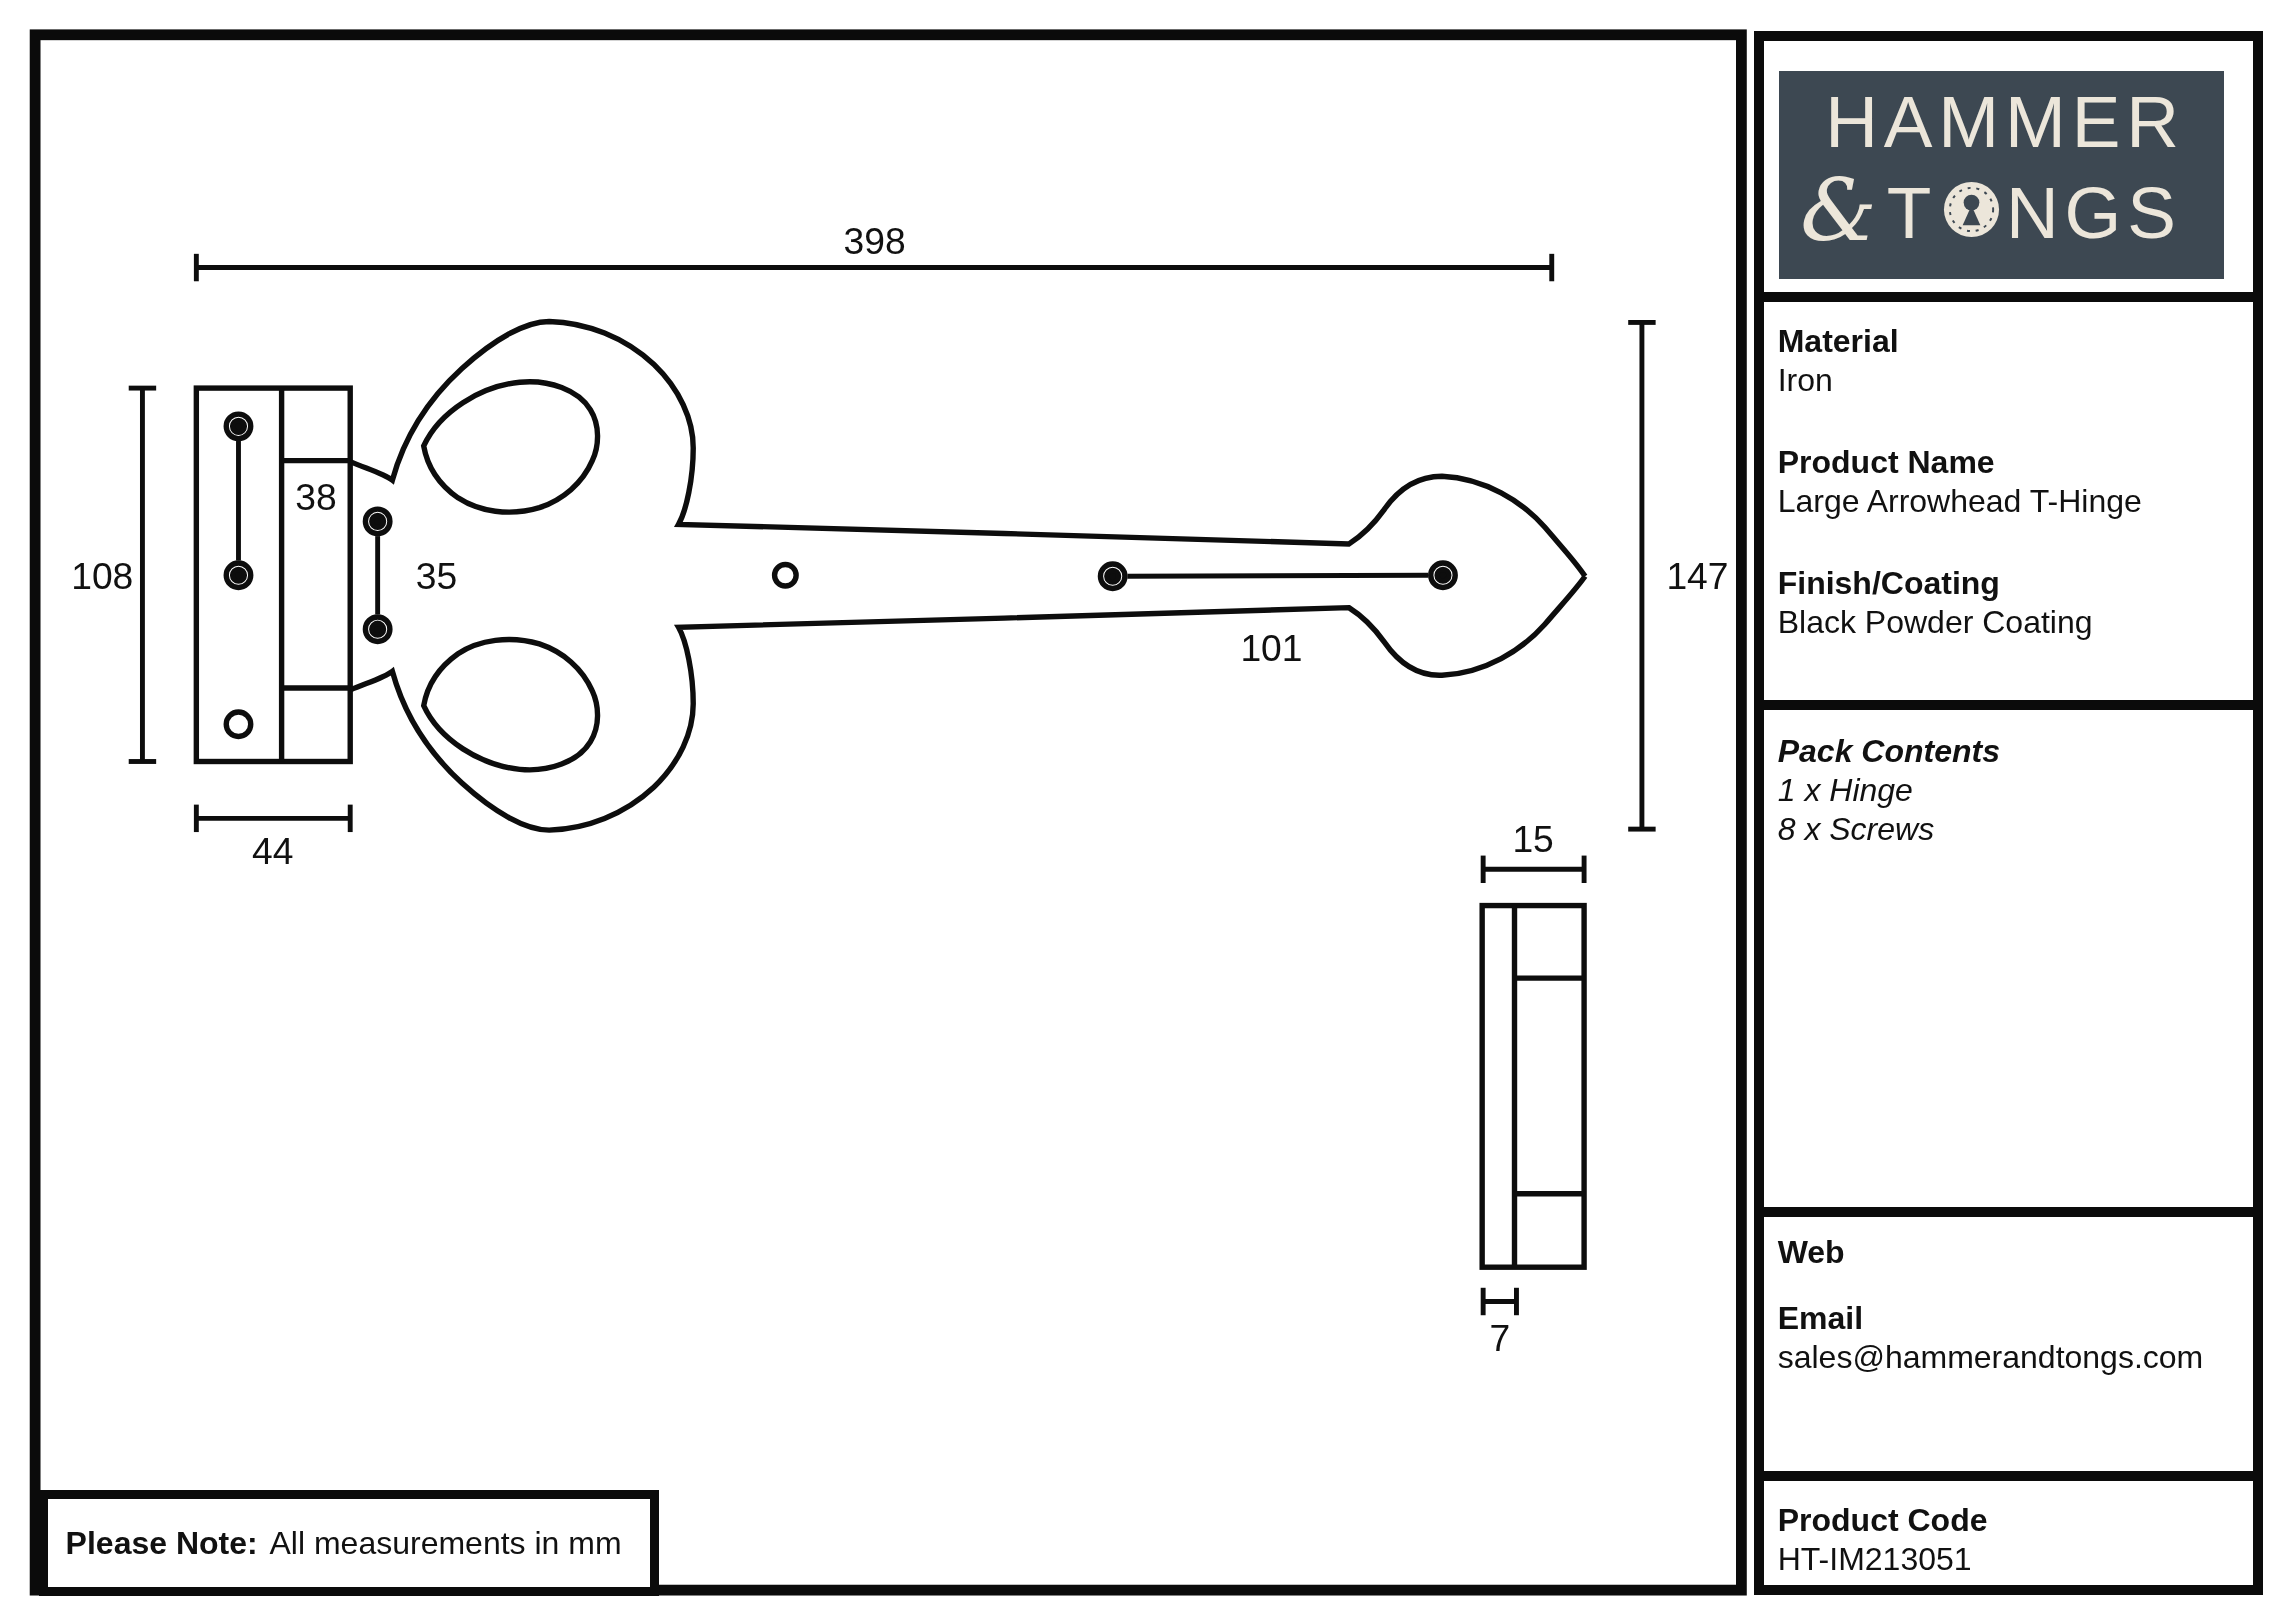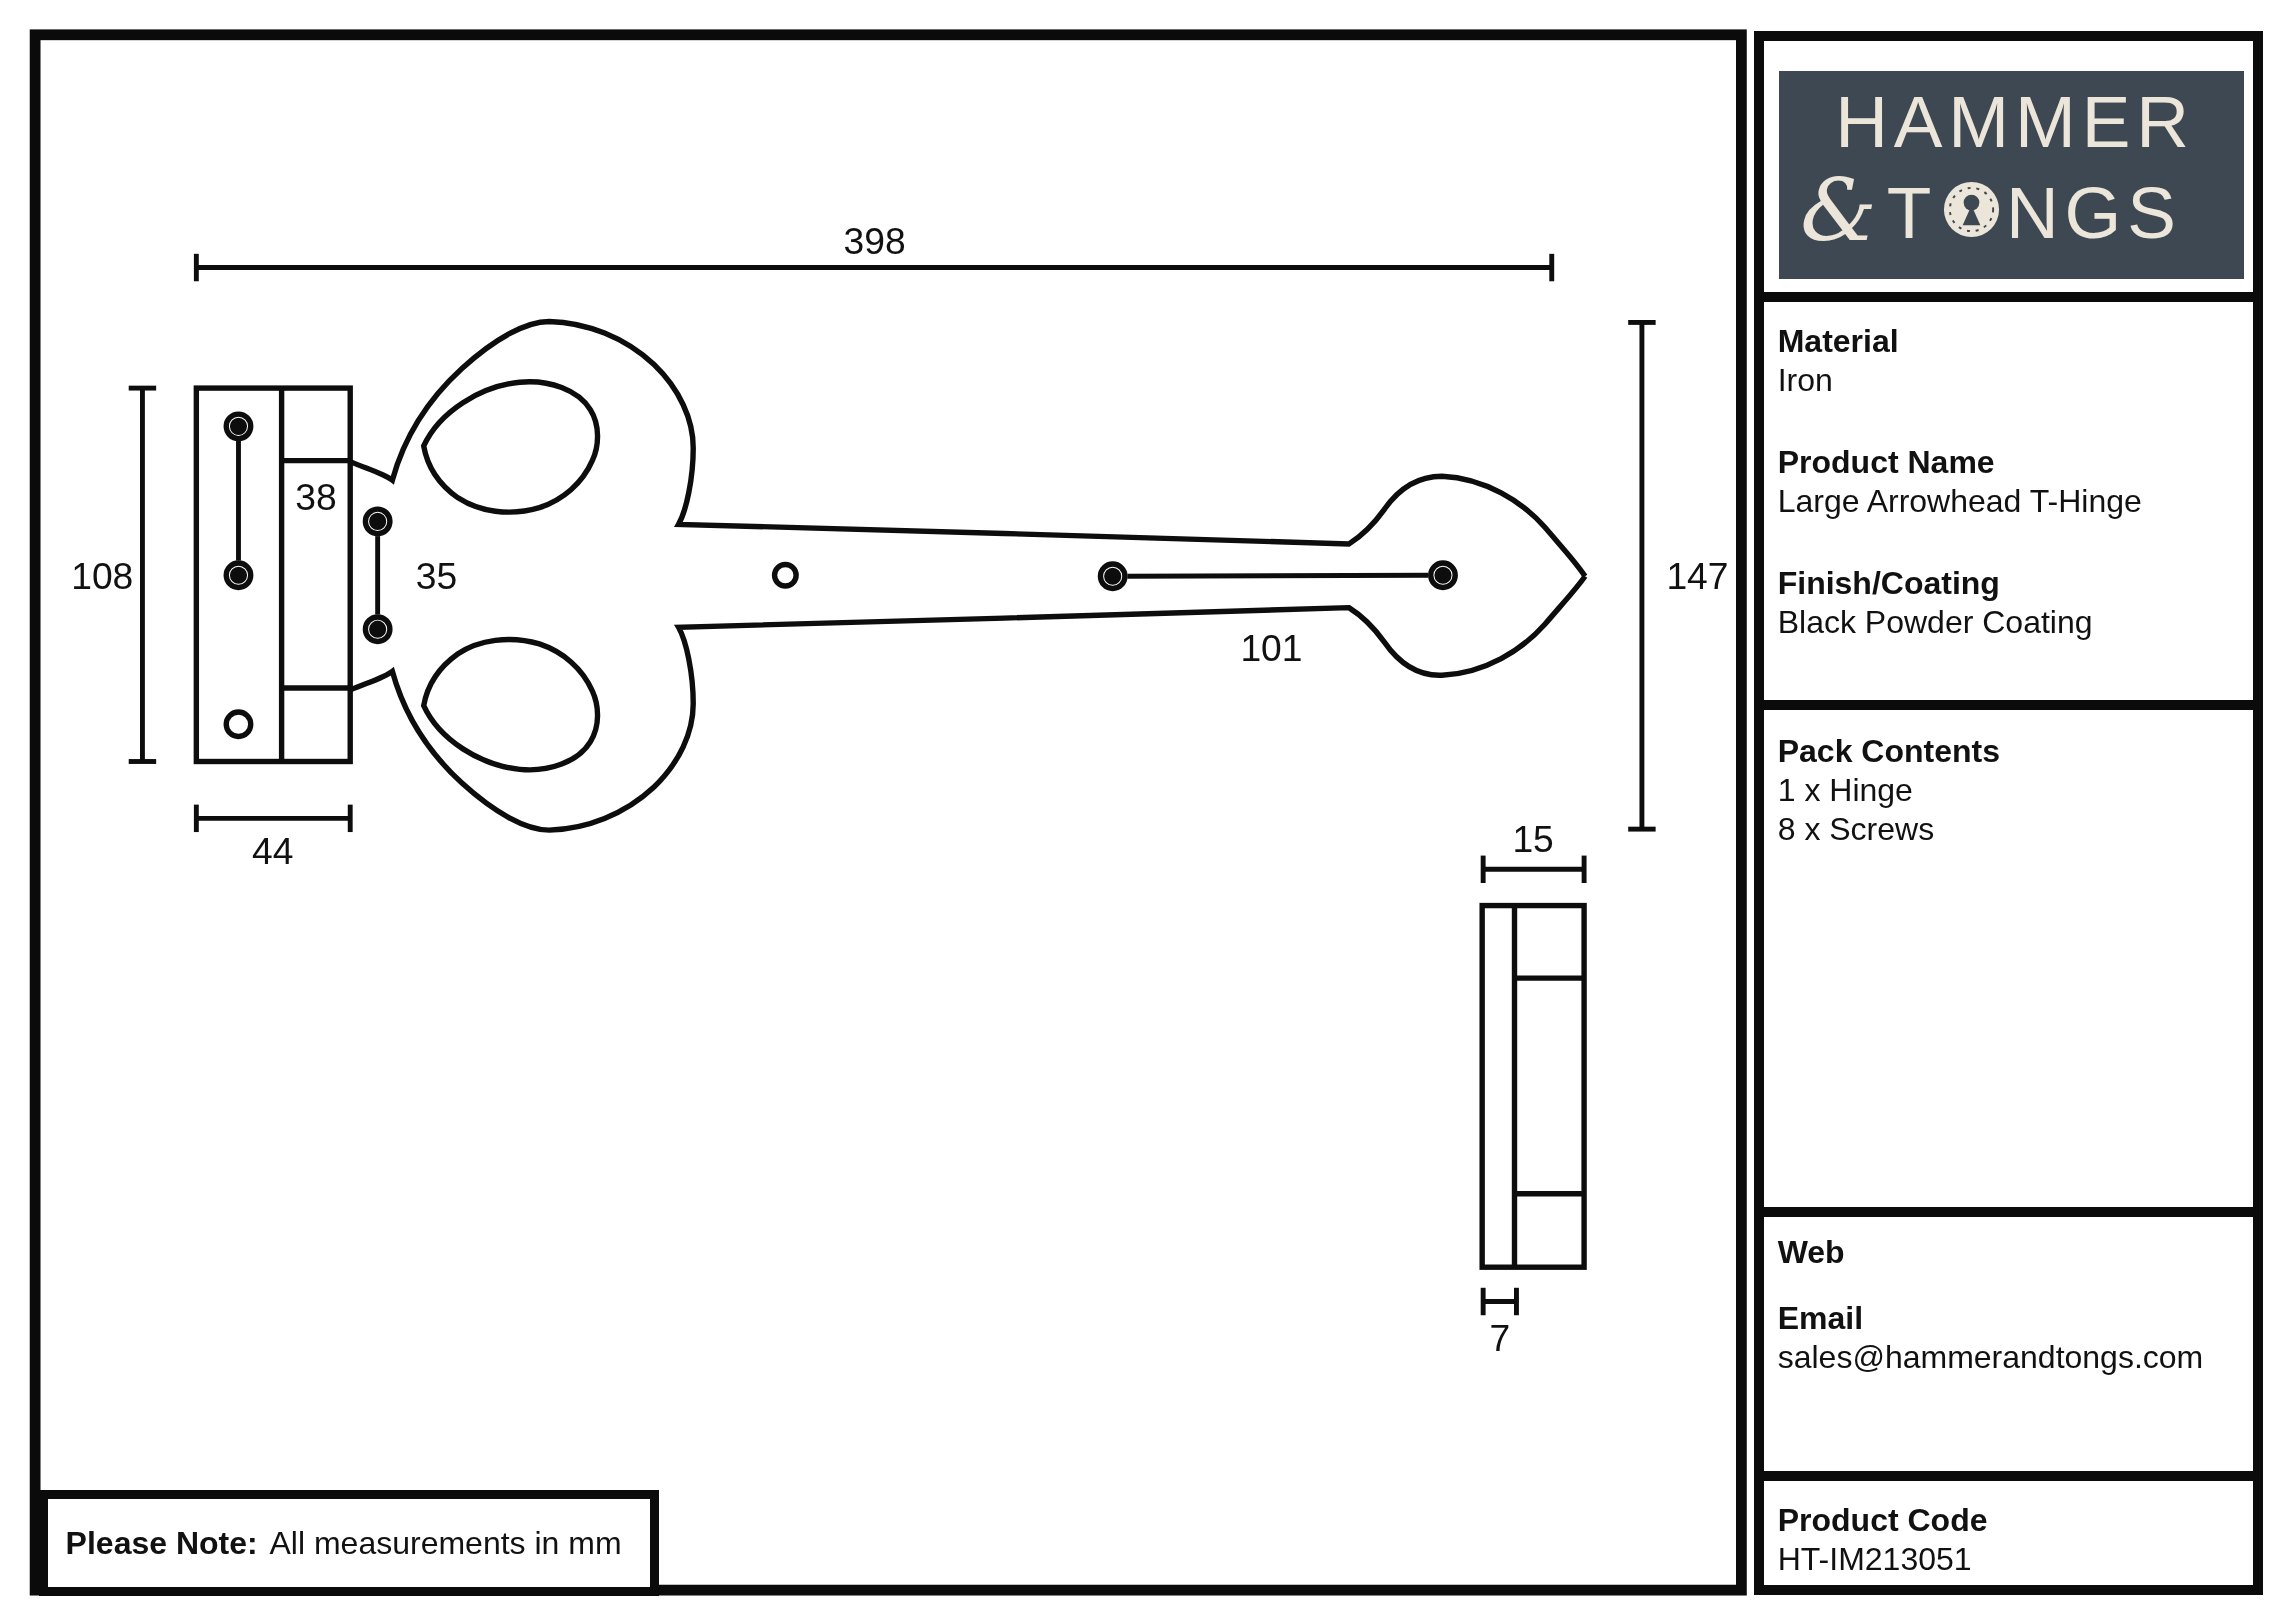--- a/index.html
+++ b/index.html
@@ -9,21 +9,21 @@
     position:relative;overflow:hidden;
   }
   .page{position:relative;width:2293px;height:1621px;}
   svg text{font-family:"Liberation Sans",sans-serif;}
 
   
   .box{position:absolute;left:1754px;width:509px;border:10.8px solid #0b0b0b;
        background:#fff;box-sizing:border-box;}
   #logo-box{top:31px;height:272px;}
   #panel-product{top:292px;height:419px;padding:19.6px 9.8px 0 13.7px;}
-  #panel-pack{top:700px;height:518px;padding:21.6px 9.8px 0 13.7px;}
+  #panel-pack{top:700px;height:518px;padding:21.6px 9.8px 0 13.7px;font-style:italic;}
   #panel-contact{top:1207px;height:275px;padding:15.7px 9.8px 0 13.7px;}
   #panel-code{top:1471px;height:124px;padding:19.6px 9.8px 0 13.7px;}
 
   .ph{font-weight:bold;font-size:32px;line-height:39px;}
   .pv{font-size:32px;line-height:39px;}
   .pgroup{margin-bottom:43px;}
   #panel-contact .pgroup{margin-bottom:27.4px;}
   #panel-pack .pgroup{margin-bottom:0;}
 
   
@@ -178,21 +178,21 @@
       <text x="1530" y="1379" text-anchor="middle">7</text>
     </g>
   </svg>
 
   <div class="note-box">
     <b>Please Note:</b>
     <span>All measurements in mm</span>
   </div>
 
   <div class="box" id="logo-box">
-    <div class="logo-mark" style="background:#3d4852;color:#ece6da;padding-left:20px;">
+    <div class="logo-mark" style="background:#3d4852;color:#ece6da;">
       <div class="logo-line1">HAMMER</div>
       <div class="logo-line2">
         <span class="logo-amp">&amp;</span>
         <span>T</span>
         <span class="keyhole-wrap">
           <svg width="61" height="61" viewBox="0 0 62 62">
             <circle cx="31" cy="31" r="28" fill="#ece6da"></circle>
             <circle cx="31" cy="31" r="22" fill="none" stroke="#3d4852" stroke-width="2" stroke-dasharray="3 6"></circle>
             <circle cx="31" cy="24" r="8" fill="#3d4852"></circle>
             <path d="M31,27 L40,47 L22,47 Z" fill="#3d4852"></path>

